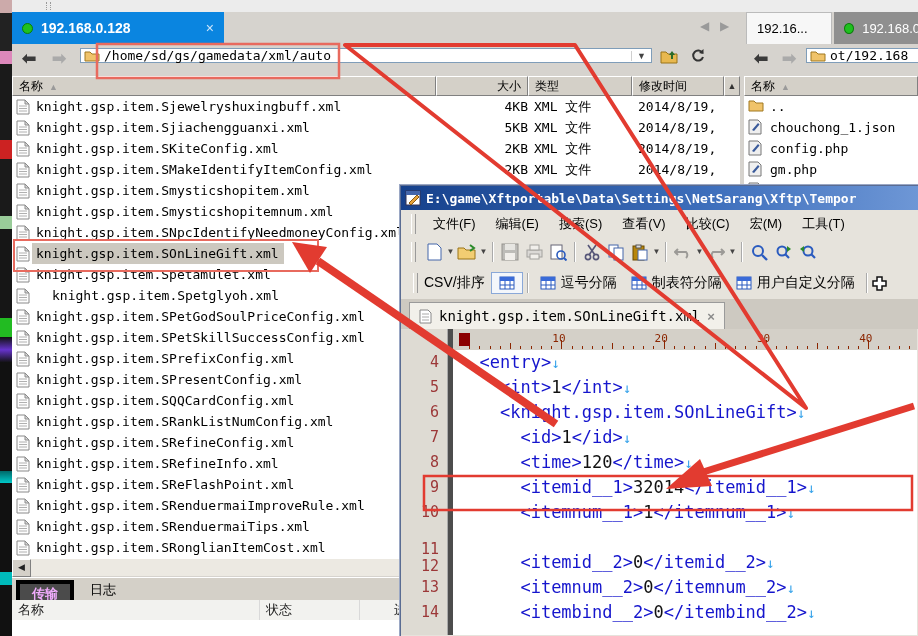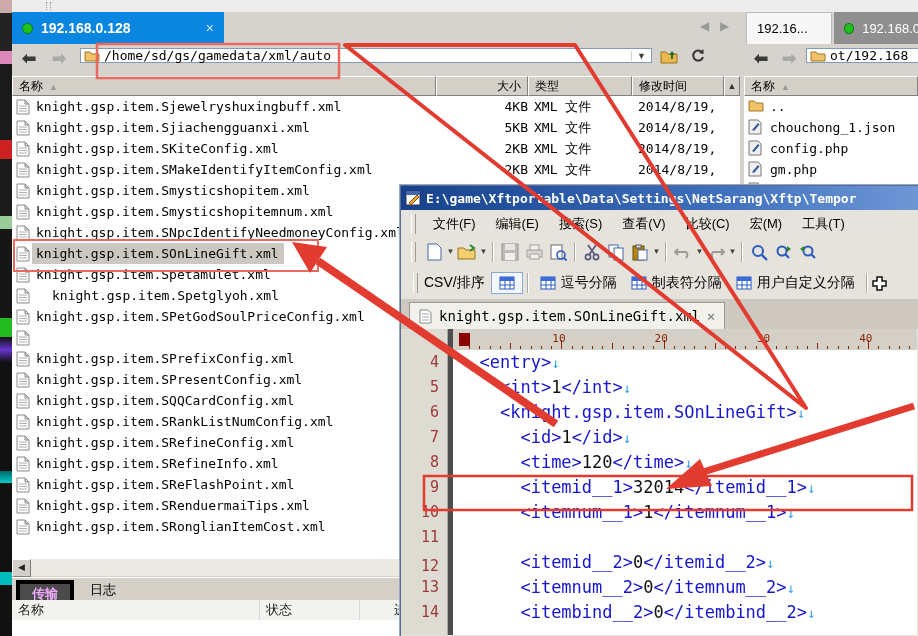--- a/index.html
+++ b/index.html
@@ -320,20 +320,21 @@
       <div class="frow">
         <span class="ficon">
           <svg width="14" height="17">
             <path d="M1 2 L9 2 L13 6 L13 16 L1 16 Z" fill="#fdfdfd" stroke="#8a8a8a"></path>
             <path d="M9 2 L9 6 L13 6 Z" fill="#d8d8d8" stroke="#8a8a8a"></path>
             <line x1="3" y1="8" x2="11" y2="8" stroke="#b0b0b0"></line>
             <line x1="3" y1="10.5" x2="11" y2="10.5" stroke="#b0b0b0"></line>
             <line x1="3" y1="13" x2="11" y2="13" stroke="#b0b0b0"></line>
           </svg>
         </span>
+        <span class="nm" style="position:absolute;left:24px;">knight.gsp.item.SPetSkillSuccessConfig.xml</span>
         <span class="fcell" style="left:424px;width:92px;text-align:right;"></span>
         <span class="fcell" style="left:522px;"></span>
         <span class="fcell" style="left:626px;"></span>
       </div>
       <div class="frow">
         <span class="ficon">
           <svg width="14" height="17">
             <path d="M1 2 L9 2 L13 6 L13 16 L1 16 Z" fill="#fdfdfd" stroke="#8a8a8a"></path>
             <path d="M9 2 L9 6 L13 6 Z" fill="#d8d8d8" stroke="#8a8a8a"></path>
             <line x1="3" y1="8" x2="11" y2="8" stroke="#b0b0b0"></line>
@@ -425,20 +426,35 @@
         <span class="ficon">
           <svg width="14" height="17">
             <path d="M1 2 L9 2 L13 6 L13 16 L1 16 Z" fill="#fdfdfd" stroke="#8a8a8a"></path>
             <path d="M9 2 L9 6 L13 6 Z" fill="#d8d8d8" stroke="#8a8a8a"></path>
             <line x1="3" y1="8" x2="11" y2="8" stroke="#b0b0b0"></line>
             <line x1="3" y1="10.5" x2="11" y2="10.5" stroke="#b0b0b0"></line>
             <line x1="3" y1="13" x2="11" y2="13" stroke="#b0b0b0"></line>
           </svg>
         </span>
         <span class="nm" style="position:absolute;left:24px;">knight.gsp.item.SReFlashPoint.xml</span>
+        <span class="fcell" style="left:424px;width:92px;text-align:right;"></span>
+        <span class="fcell" style="left:522px;"></span>
+        <span class="fcell" style="left:626px;"></span>
+      </div>
+      <div class="frow">
+        <span class="ficon">
+          <svg width="14" height="17">
+            <path d="M1 2 L9 2 L13 6 L13 16 L1 16 Z" fill="#fdfdfd" stroke="#8a8a8a"></path>
+            <path d="M9 2 L9 6 L13 6 Z" fill="#d8d8d8" stroke="#8a8a8a"></path>
+            <line x1="3" y1="8" x2="11" y2="8" stroke="#b0b0b0"></line>
+            <line x1="3" y1="10.5" x2="11" y2="10.5" stroke="#b0b0b0"></line>
+            <line x1="3" y1="13" x2="11" y2="13" stroke="#b0b0b0"></line>
+          </svg>
+        </span>
+        <span class="nm" style="position:absolute;left:24px;">knight.gsp.item.SRenduermaiImproveRule.xml</span>
         <span class="fcell" style="left:424px;width:92px;text-align:right;"></span>
         <span class="fcell" style="left:522px;"></span>
         <span class="fcell" style="left:626px;"></span>
       </div>
       <div class="frow">
         <span class="ficon">
           <svg width="14" height="17">
             <path d="M1 2 L9 2 L13 6 L13 16 L1 16 Z" fill="#fdfdfd" stroke="#8a8a8a"></path>
             <path d="M9 2 L9 6 L13 6 Z" fill="#d8d8d8" stroke="#8a8a8a"></path>
             <line x1="3" y1="8" x2="11" y2="8" stroke="#b0b0b0"></line>
@@ -711,21 +727,21 @@
     </div>
     <div class="abs" id="econtent">
       <div id="gutter">
           <div class="lnum" style="top: 21px;">4</div>
           <div class="lnum" style="top: 46px;">5</div>
           <div class="lnum" style="top: 71px;">6</div>
           <div class="lnum" style="top: 96px;">7</div>
           <div class="lnum" style="top: 121px;">8</div>
           <div class="lnum" style="top: 146px;">9</div>
           <div class="lnum" style="top: 171px;">10</div>
-          <div class="lnum" style="top: 196px;">11</div>
+          <div class="lnum" style="top: 208px;">11</div>
           <div class="lnum" style="top: 225px; text-align: right;">12</div>
           <div class="lnum" style="top: 246px;">13</div>
           <div class="lnum" style="top: 271px;">14</div>
         </div>
       <div id="gutbar"></div>
       <div id="ruler">
           <div id="rmark"></div>
           <div class="rtick" style="left: 16.23px; height: 3px;"></div>
           <div class="rtick" style="left: 26.46px; height: 3px;"></div>
           <div class="rtick" style="left: 36.69px; height: 3px;"></div>

